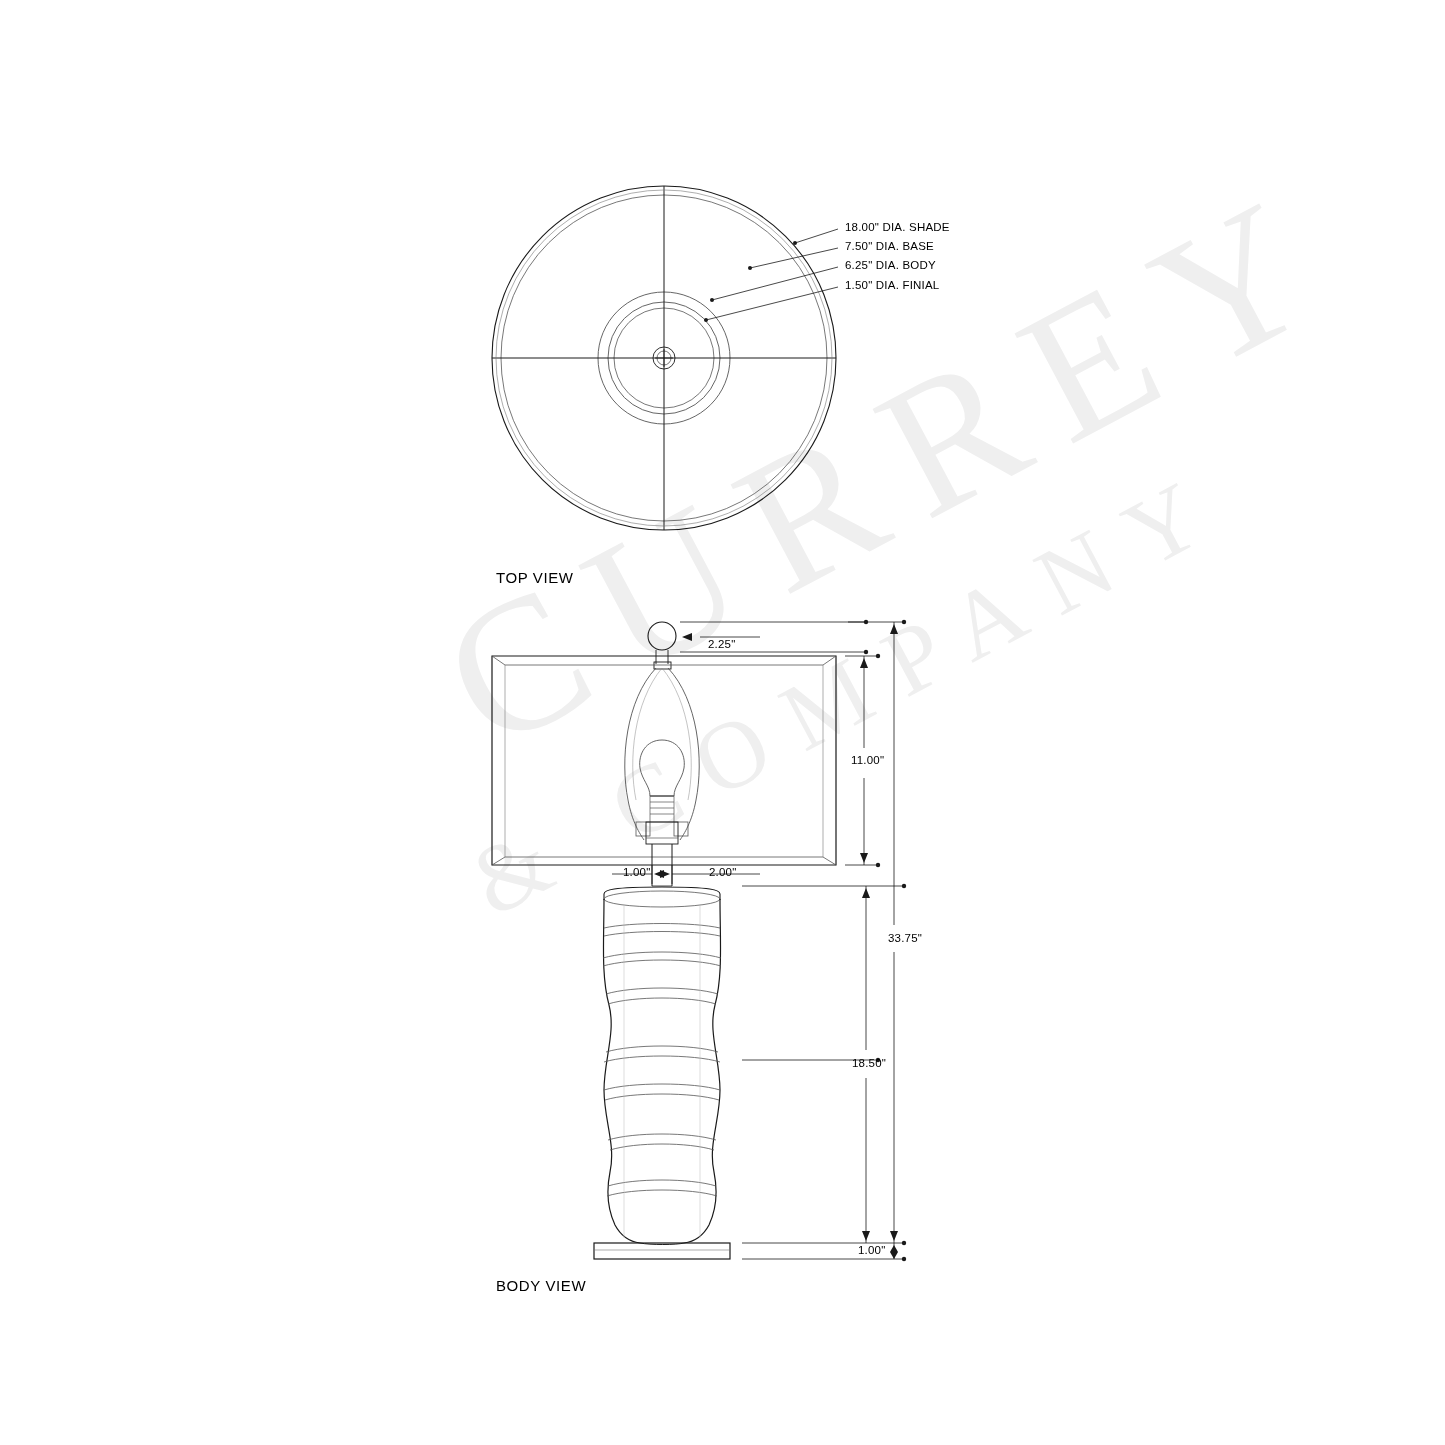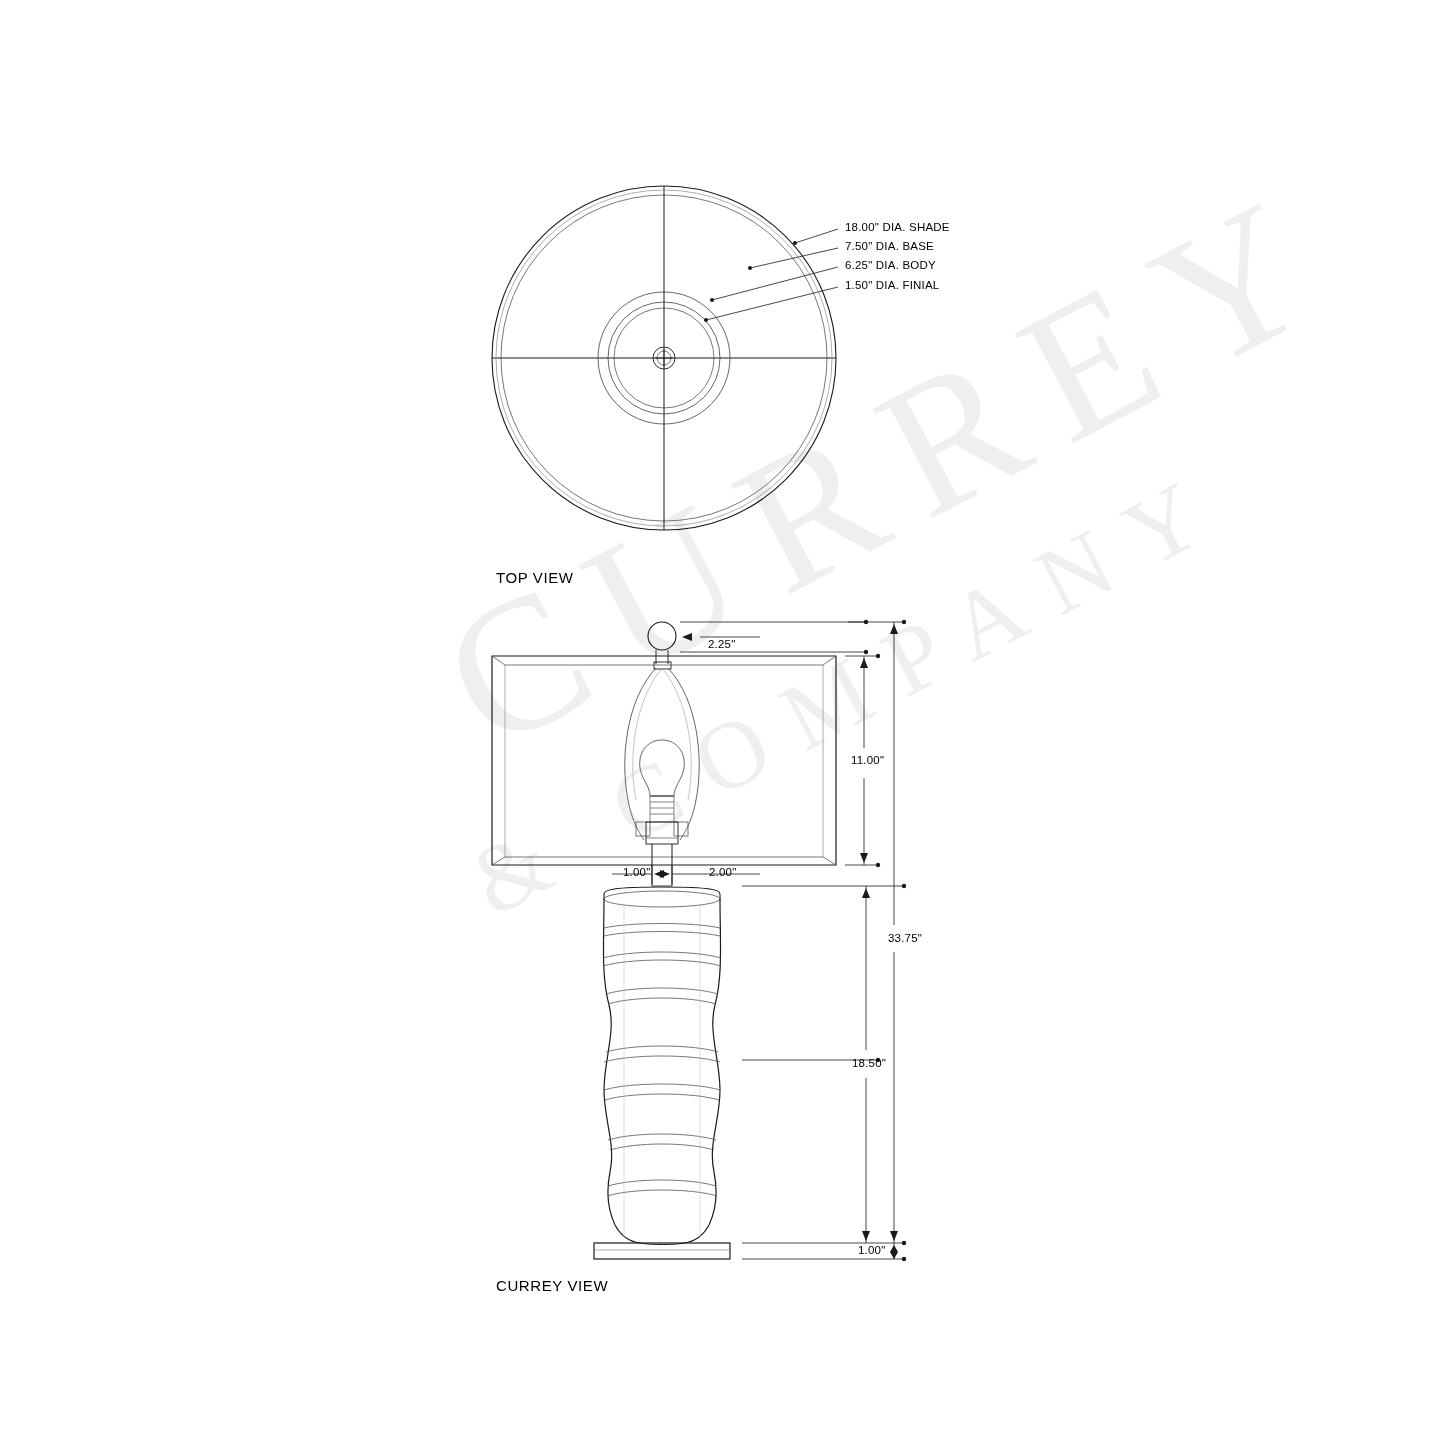--- a/index.html
+++ b/index.html
@@ -250,21 +250,21 @@
 
     </g>
   </svg>
 
   <div class="label" style="left:845px; top:221px;">18.00" DIA. SHADE</div>
   <div class="label" style="left:845px; top:240px;">7.50" DIA. BASE</div>
   <div class="label" style="left:845px; top:259px;">6.25" DIA. BODY</div>
   <div class="label" style="left:845px; top:279px;">1.50" DIA. FINIAL</div>
 
   <div class="viewtitle" style="left:496px; top:569px;">TOP VIEW</div>
-  <div class="viewtitle" style="left:496px; top:1277px;">CURREY VIEW</div>
+  <div class="viewtitle" style="left:496px; top:1277px;">BODY VIEW</div>
 
   <div class="label" style="left:708px; top:638px;">2.25"</div>
   <div class="label" style="left:851px; top:754px;">11.00"</div>
   <div class="label" style="left:623px; top:866px;">1.00"</div>
   <div class="label" style="left:709px; top:866px;">2.00"</div>
   <div class="label" style="left:888px; top:932px;">33.75"</div>
   <div class="label" style="left:852px; top:1057px;">18.50"</div>
   <div class="label" style="left:858px; top:1244px;">1.00"</div>
 
 </div>

